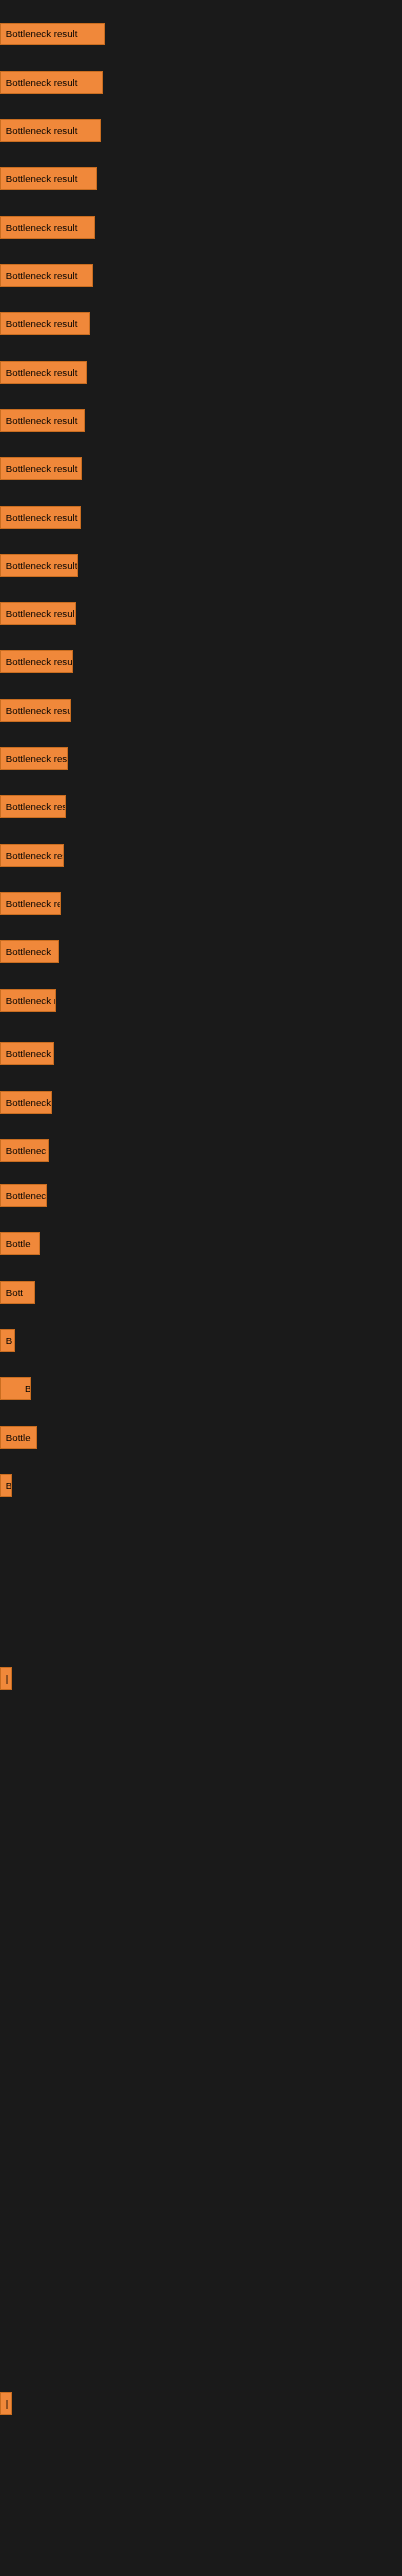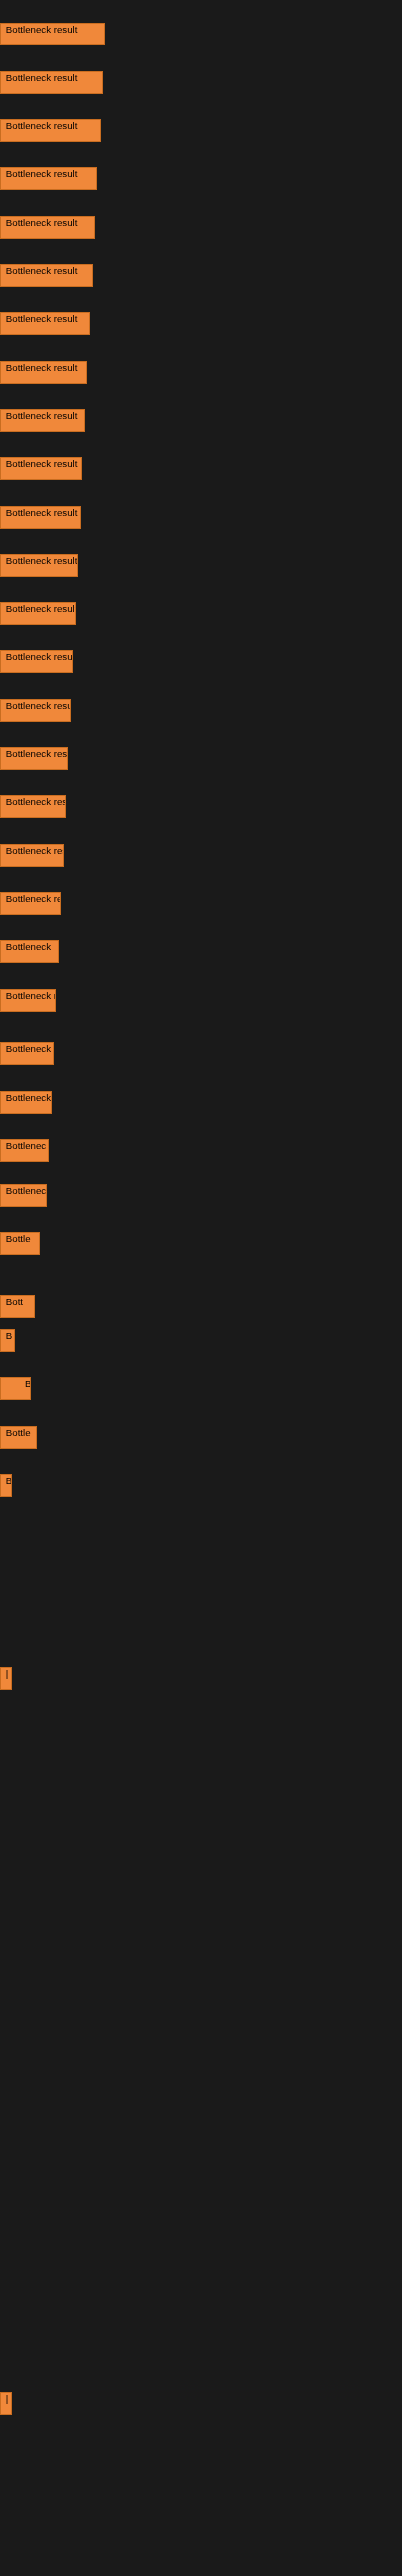--- a/index.html
+++ b/index.html
@@ -36,21 +36,21 @@
       left: 0;
       display: flex;
       align-items: center;
     }
 
     .bar {
       background-color: #f0883a;
       border: 0.8px solid #c96d20;
       height: 22.5px;
       display: flex;
-      align-items: flex-start;
+      align-items: center;
       padding: 0 4.8px;
       white-space: nowrap;
       overflow: hidden;
     }
 
     .bar-label {
       color: #000000;
       font-size: 9.7px;
       font-weight: normal;
     }
@@ -182,21 +182,21 @@
     <div class="bar-container" style="top: 1184px; left: 0px;">
       <div class="bar" style="width: 47px; background-color: rgb(240, 136, 58); border-color: rgb(201, 109, 32);">
         <span class="bar-label" style="color: rgb(0, 0, 0);">Bottleneck re</span>
       </div>
     </div>
     <div class="bar-container" style="top: 1232px; left: 0px;">
       <div class="bar" style="width: 40px; background-color: rgb(240, 136, 58); border-color: rgb(201, 109, 32);">
         <span class="bar-label" style="color: rgb(0, 0, 0);">Bottle</span>
       </div>
     </div>
-    <div class="bar-container" style="top: 1281px; left: 0px; margin-top: 14px;">
+    <div class="bar-container" style="top: 1281px; left: 0px;">
       <div class="bar" style="width: 35px; background-color: rgb(240, 136, 58); border-color: rgb(201, 109, 32);">
         <span class="bar-label" style="color: rgb(0, 0, 0);">Bott</span>
       </div>
     </div>
     <div class="bar-container" style="top: 1329px; left: 0px;">
       <div class="bar" style="width: 14.5px; background-color: rgb(240, 136, 58); border-color: rgb(201, 109, 32);">
         <span class="bar-label" style="color: rgb(0, 0, 0);">B</span>
       </div>
     </div>
     <div class="bar-container" style="top: 1377px; left: 0px;">

